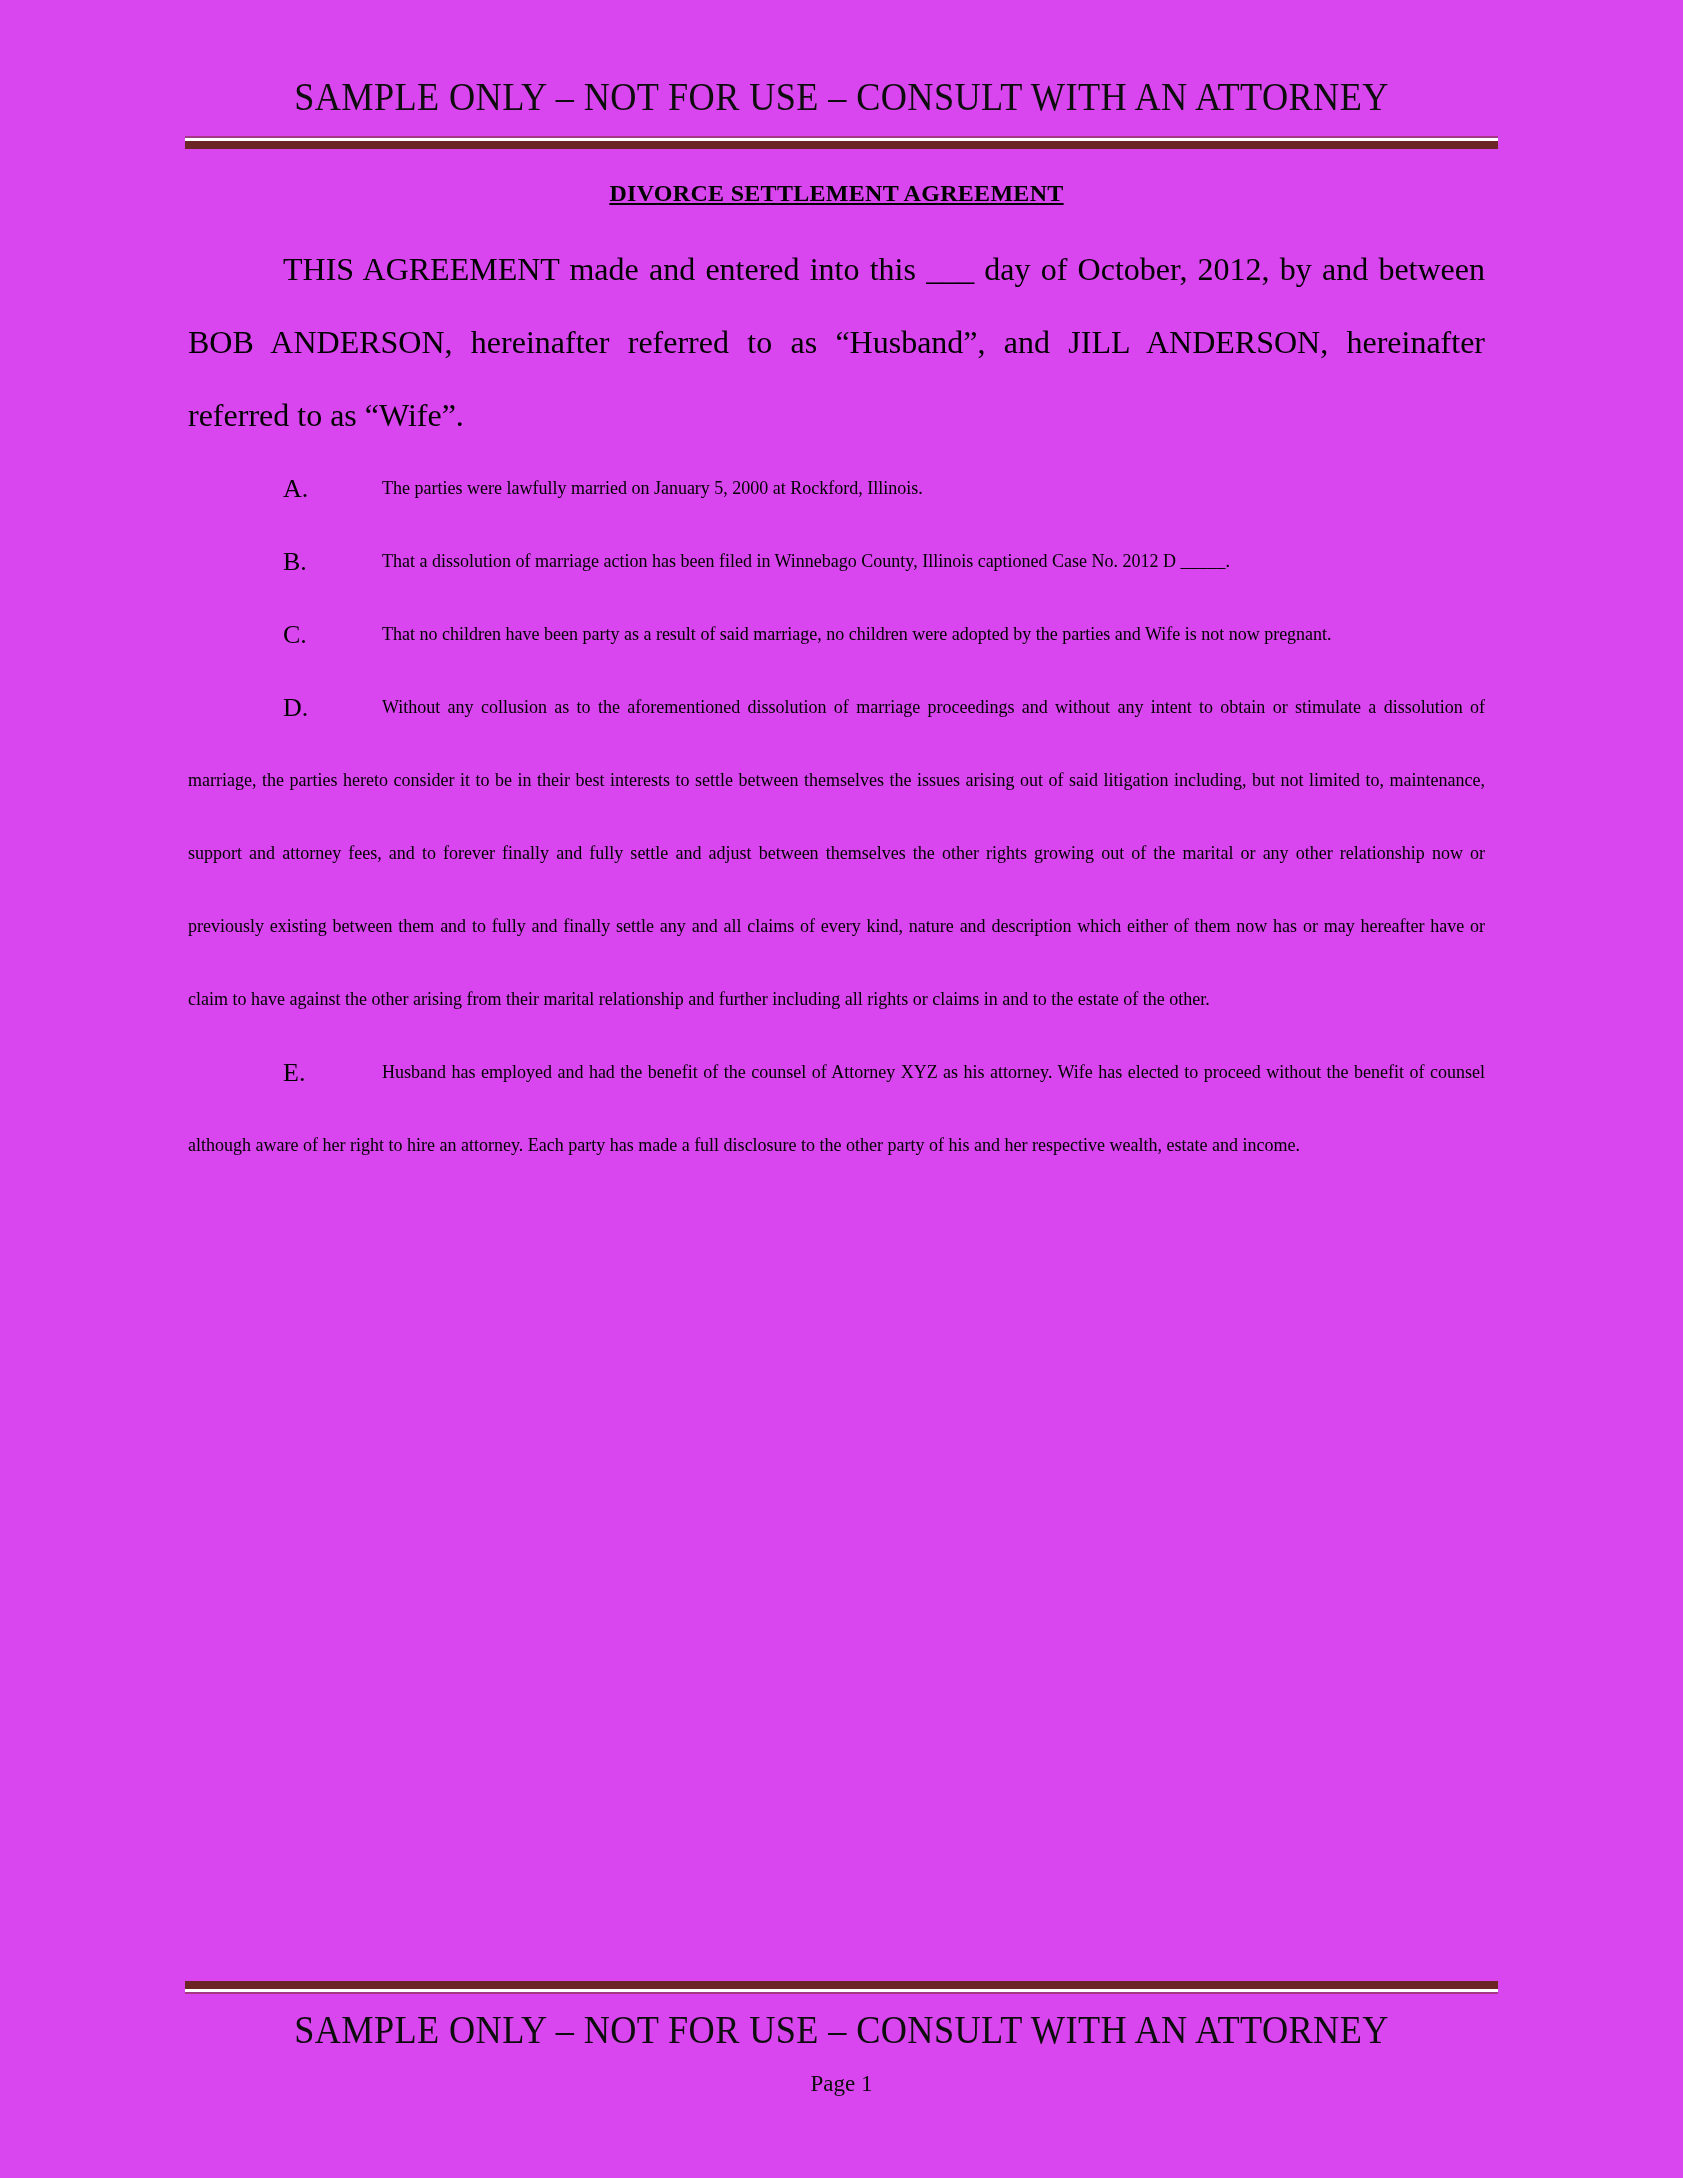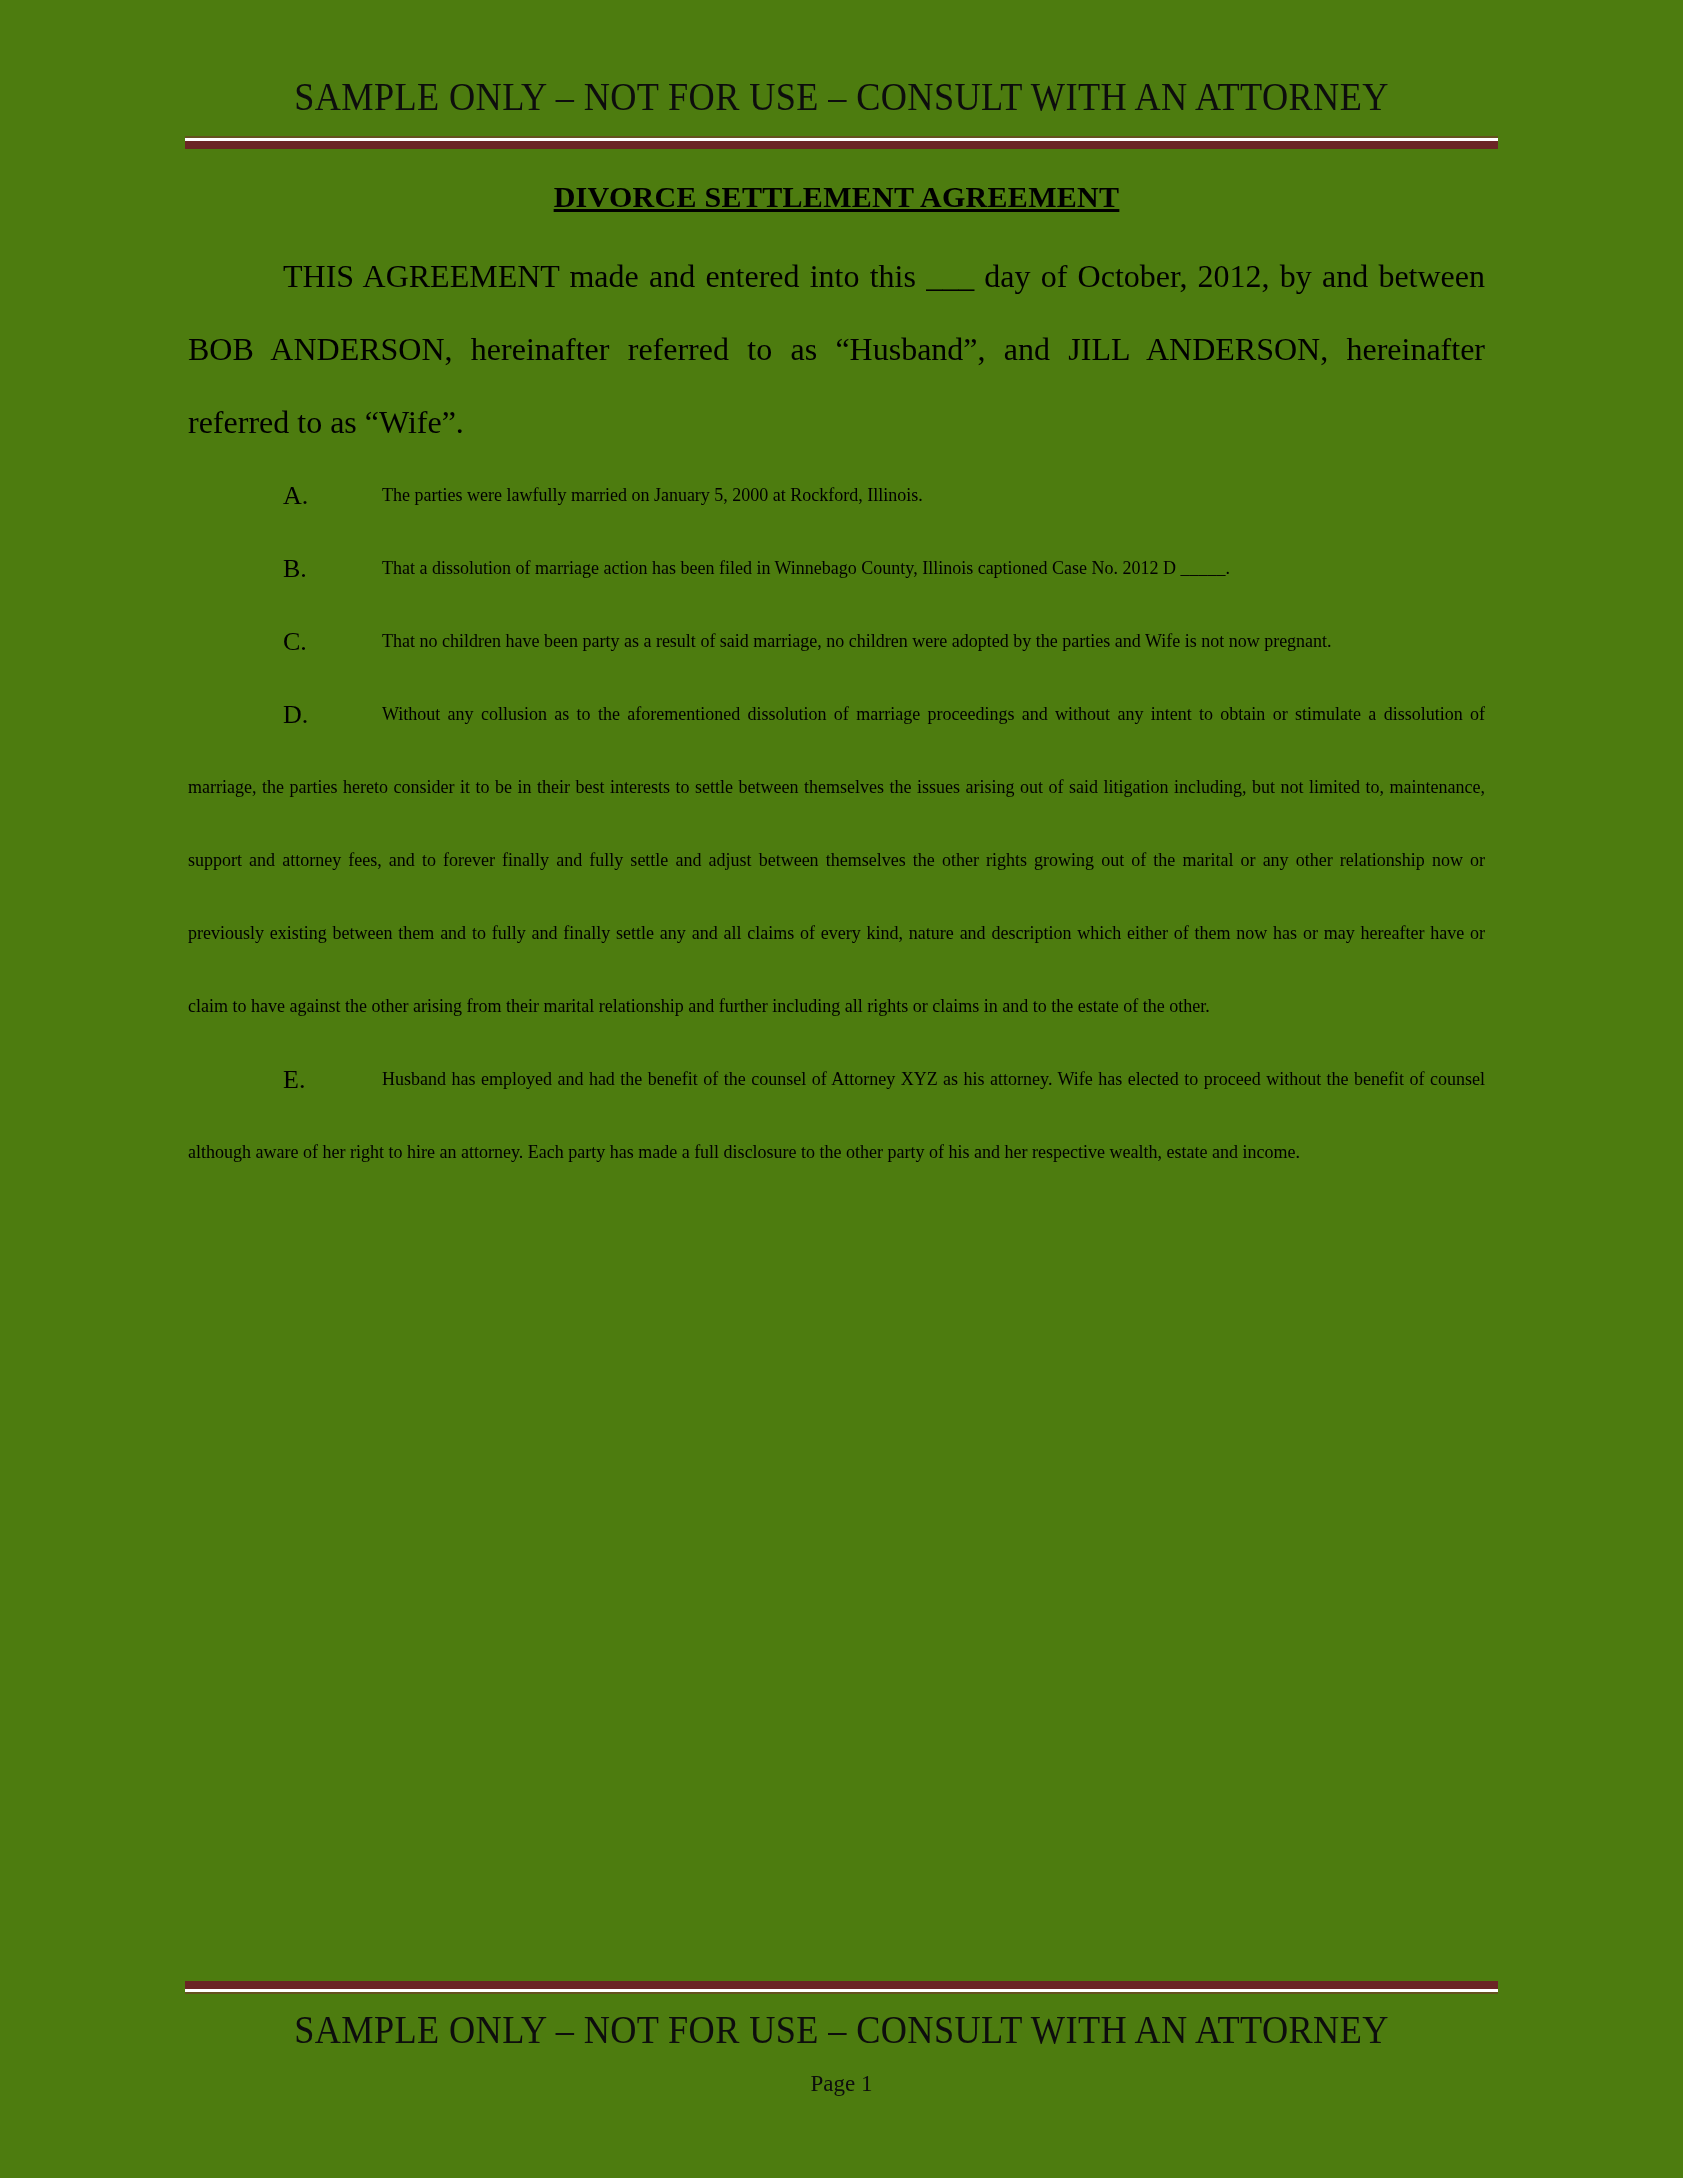--- a/index.html
+++ b/index.html
@@ -12,21 +12,21 @@
   body {
     font-family: "Liberation Serif", "DejaVu Serif", serif;
     color: #000000;
   }
 
   .page {
     position: relative;
     width: 1683px;
     height: 2178px;
     margin: 0 auto;
-    background: #4d7c0f;
+    background: #d946ef;
     box-sizing: border-box;
     overflow: hidden;
   }
 
   
   .header {
     position: absolute;
     top: 0;
     left: 0;
     width: 1683px;
@@ -98,21 +98,21 @@
   
   .content {
     position: absolute;
     top: 180px;
     left: 188px;
     width: 1297px;
   }
 
   .doc-title {
     text-align: center;
-    font-size: 30px;
+    font-size: 24px;
     font-weight: bold;
     text-decoration: underline;
     letter-spacing: 0.3px;
     margin: 0 0 26px 0;
     font-family: "Liberation Serif", "DejaVu Serif", serif;
   }
 
   p.body-par {
     font-size: 32px;
     line-height: 73px;

